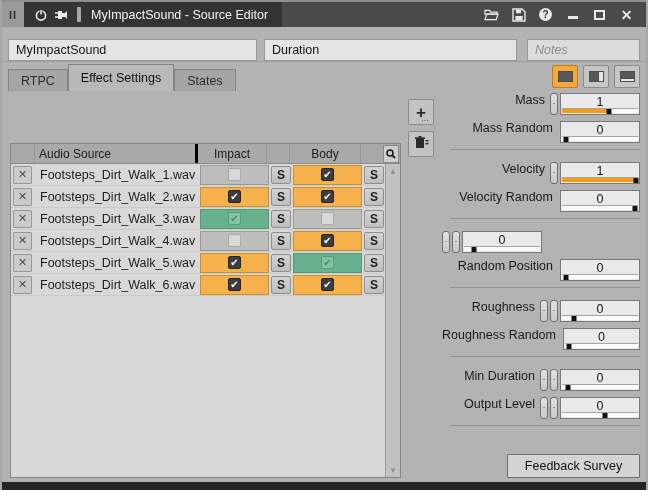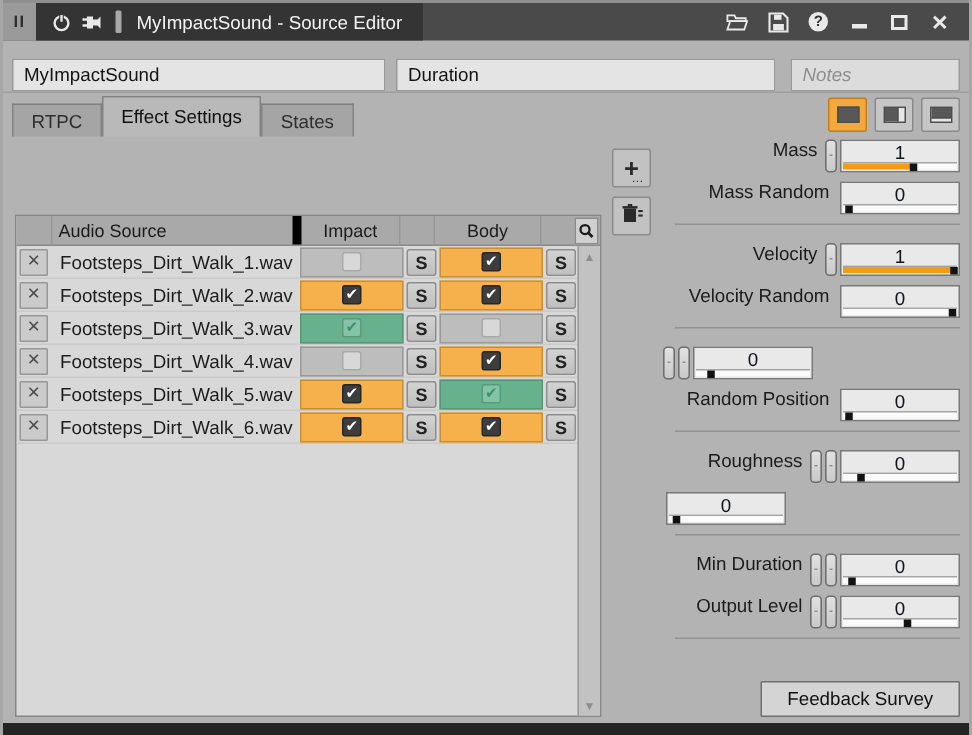--- a/index.html
+++ b/index.html
@@ -54,21 +54,21 @@
   
   .content { position: absolute; top: 93px; left: 0; right: 0; bottom: 8px; display: flex; }
 
   
   .tablewrap { position: absolute; left: 8px; top: 2px; width: 391px; bottom: 4px;
                background: #d8d8d8; border: 1px solid #868686; margin-top: 48px; }
   .thead { height: 20px; background: #a9a9a9; border-bottom: 1px solid #8a8a8a; display: flex; align-items: center; font-size: 12px; color: #1b1b1b; }
   .th { display: flex; align-items: center; justify-content: center; height: 100%; }
   .th-x { width: 23px; }
   .th-file { flex: 1; justify-content: flex-start; padding-left: 4px; border-left: 1px solid #979797; }
-  .th-impact { width: 71px; border-left: 6px solid #000000; }
+  .th-impact { width: 71px; border-left: 3px solid #000000; }
   .th-s1 { width: 23px; border-left: 1px solid #979797; }
   .th-body { width: 71px; border-left: 1px solid #979797; }
   .th-s2 { width: 23px; border-left: 1px solid #979797; }
   .th-search { width: 16px; height: 18px; margin-right: 1px; background: #cfcfcf; border: 1px solid #8a8a8a;
                display: flex; align-items: center; justify-content: center; cursor: pointer; }
 
   .tbody { position: absolute; top: 20px; left: 0; right: 15px; bottom: 0; }
   .trow { height: 22px; display: flex; align-items: center; border-bottom: 1px solid #cacaca; }
   .xbtn { width: 19px; height: 18px; margin-left: 2px; background: #cbcbcb; border: 1px solid #979797; border-radius: 1px;
           color: #4d4d4d; font-size: 11px; line-height: 1; display: flex; align-items: center; justify-content: center; cursor: pointer; }
@@ -396,20 +396,21 @@
             </div>
     <div class="vbox">
       <div class="vnum">0</div>
       <div class="vbar">
         <div class="vfill" style="width: 0%;"></div>
         <div class="vmark" style="left: 16%;"></div>
       </div>
     </div>
   </div>
           <div class="prow">
+    <div class="plabel">Roughness Random</div>
     <div class="pills"></div>
     <div class="vbox">
       <div class="vnum">0</div>
       <div class="vbar">
         <div class="vfill" style="width: 0%;"></div>
         <div class="vmark" style="left: 6%;"></div>
       </div>
     </div>
   </div>
           <div class="pdivider"></div>

